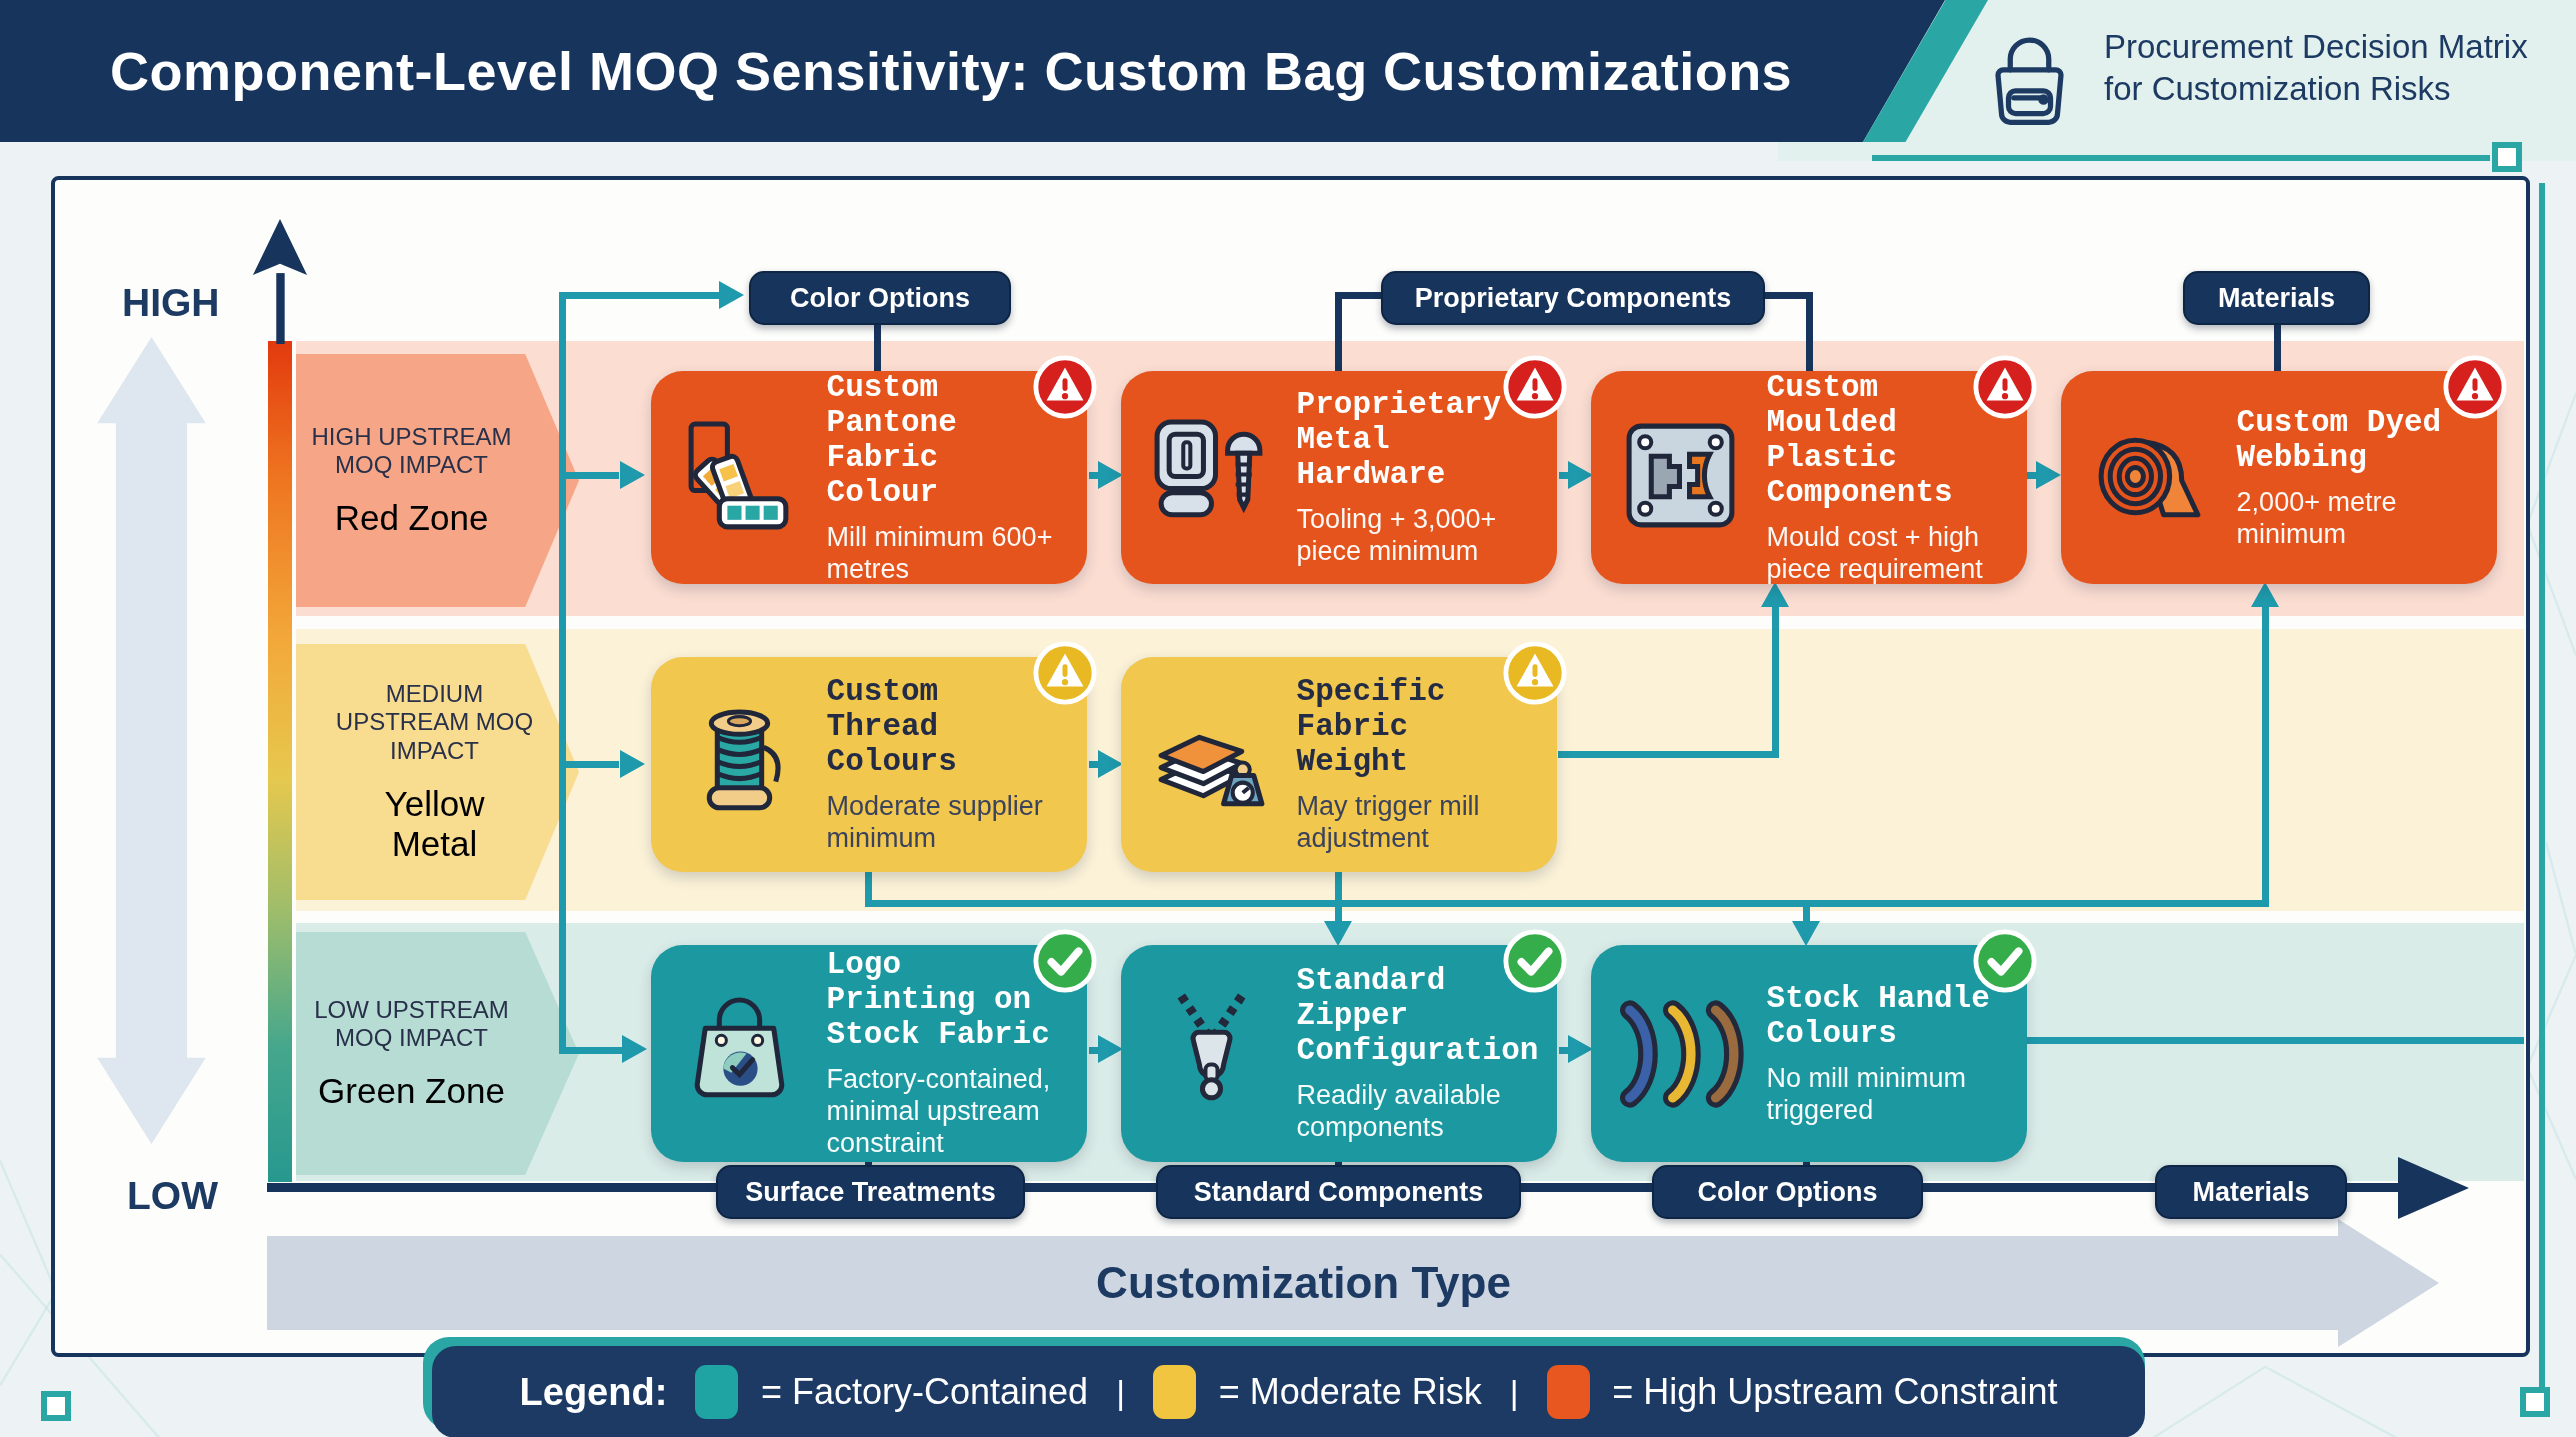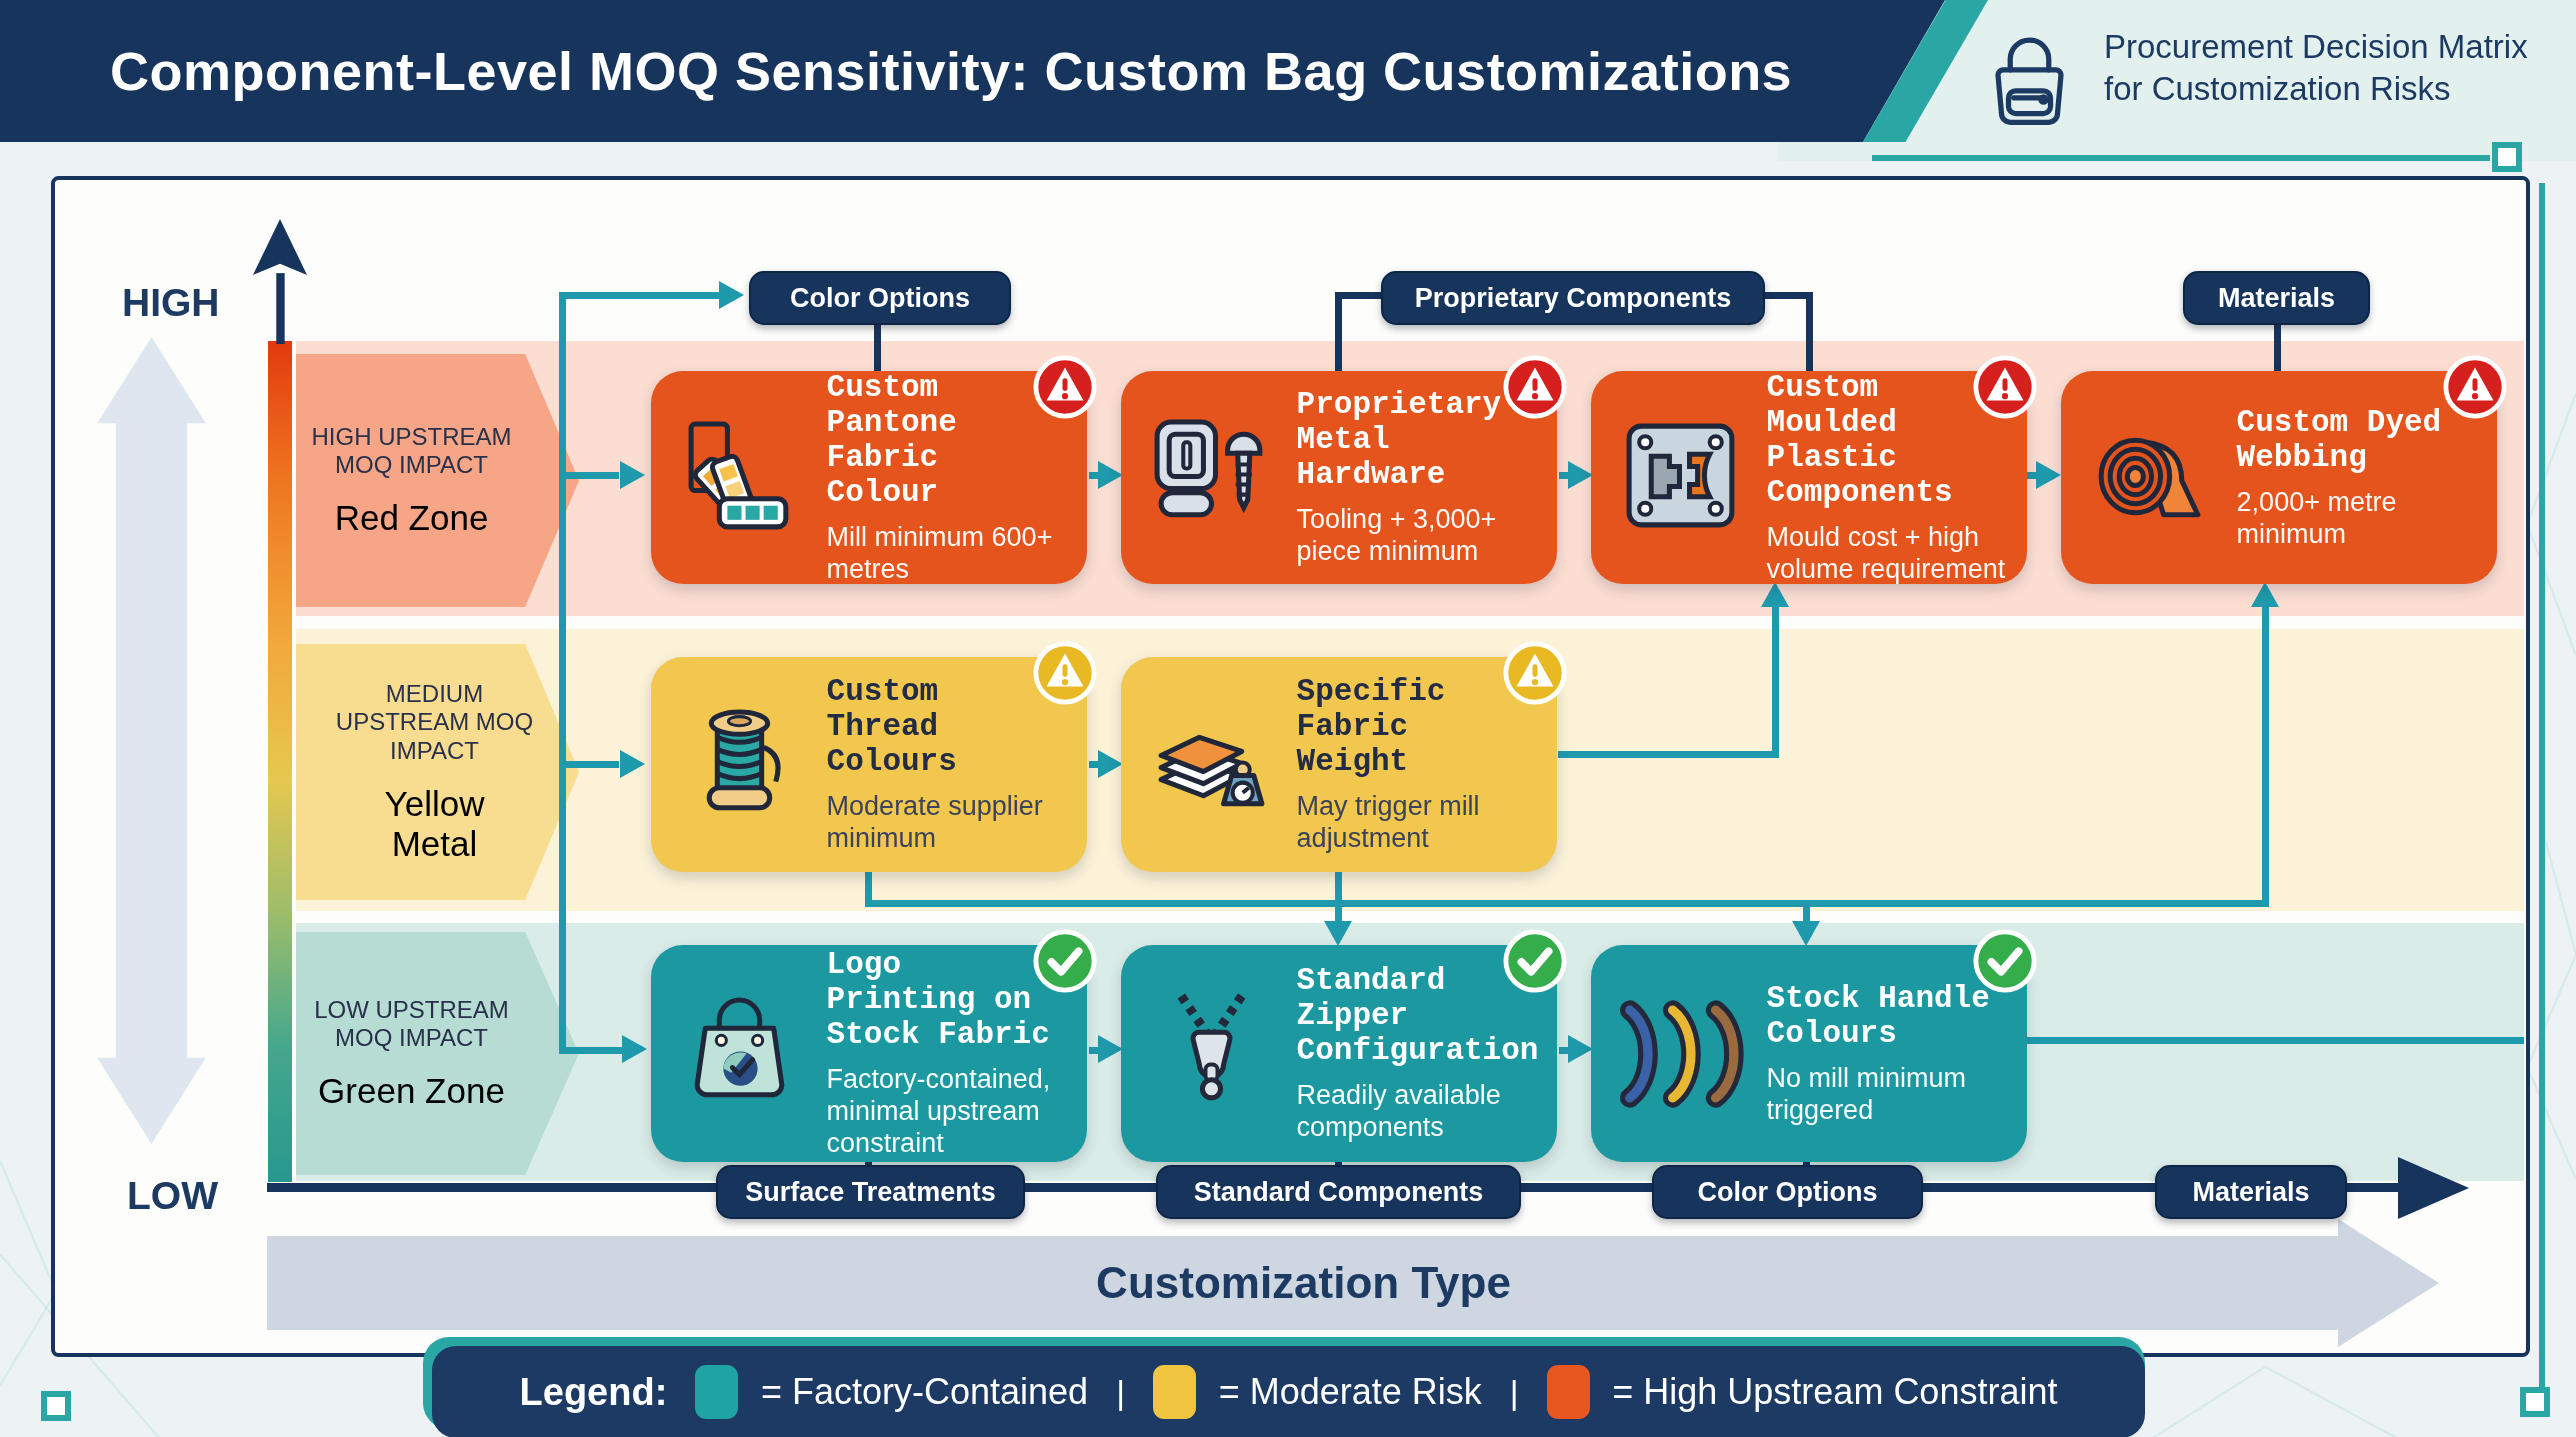--- a/index.html
+++ b/index.html
@@ -251,21 +251,21 @@
         <circle cx="28" cy="30" r="6" fill="#ffffff" stroke="#20273b" stroke-width="4"></circle>
           <circle cx="98" cy="30" r="6" fill="#ffffff" stroke="#20273b" stroke-width="4"></circle>
         <circle cx="28" cy="96" r="6" fill="#ffffff" stroke="#20273b" stroke-width="4"></circle>
           <circle cx="98" cy="96" r="6" fill="#ffffff" stroke="#20273b" stroke-width="4"></circle>
         <path d="M34 44 h18 v10 h10 v20 h-10 v10 h-18 z" fill="#9aa6b2" stroke="#20273b" stroke-width="5"></path>
         <path d="M92 42 h-20 v12 h8 v18 h-8 v12 h20 c-7 -13 -7 -29 0 -42 z" fill="#e8761f" stroke="#20273b" stroke-width="5"></path>
       </svg>
     </div>
     <div class="card-text">
         <div class="card-title">Custom Moulded Plastic Components</div>
-        <div class="card-sub">Mould cost + high volume requirement</div>
+        <div class="card-sub">Mould cost + high piece requirement</div>
       </div>
   </div>
 
   <div class="abs card red z3" style="left:2061px;top:371px;height:213px;">
     <svg class="badge" viewBox="0 0 68 68">
         <circle cx="34" cy="34" r="30" fill="#d5201e" stroke="#ffffff" stroke-width="5"></circle>
         <path d="M34 14 L53 48 H15 Z" fill="#ffffff"></path>
         <rect x="31.4" y="25" width="5.2" height="13" rx="2.5" fill="#d5201e"></rect>
         <circle cx="34" cy="43.5" r="3.2" fill="#d5201e"></circle>
       </svg>

